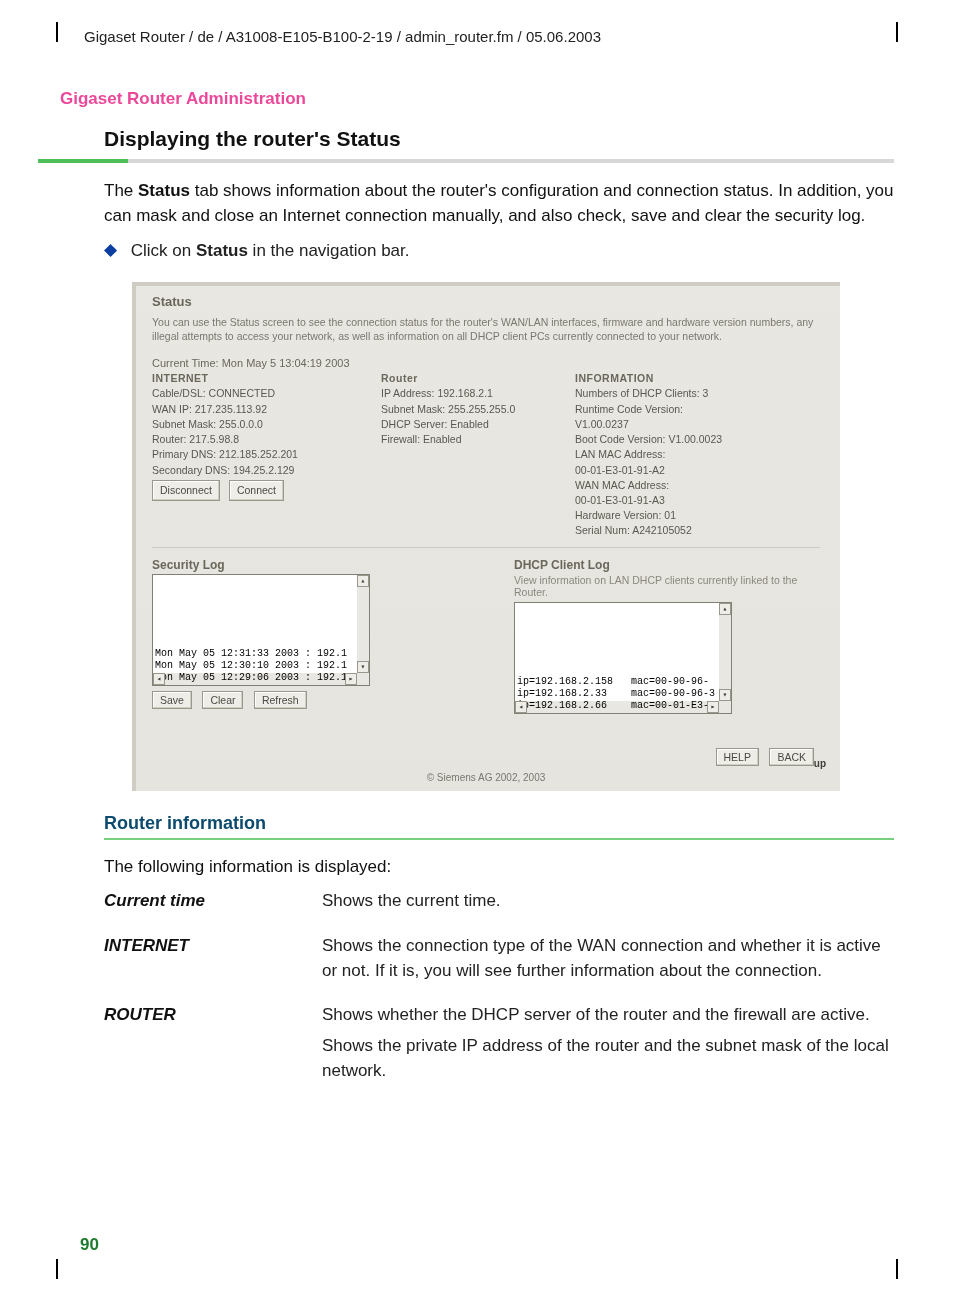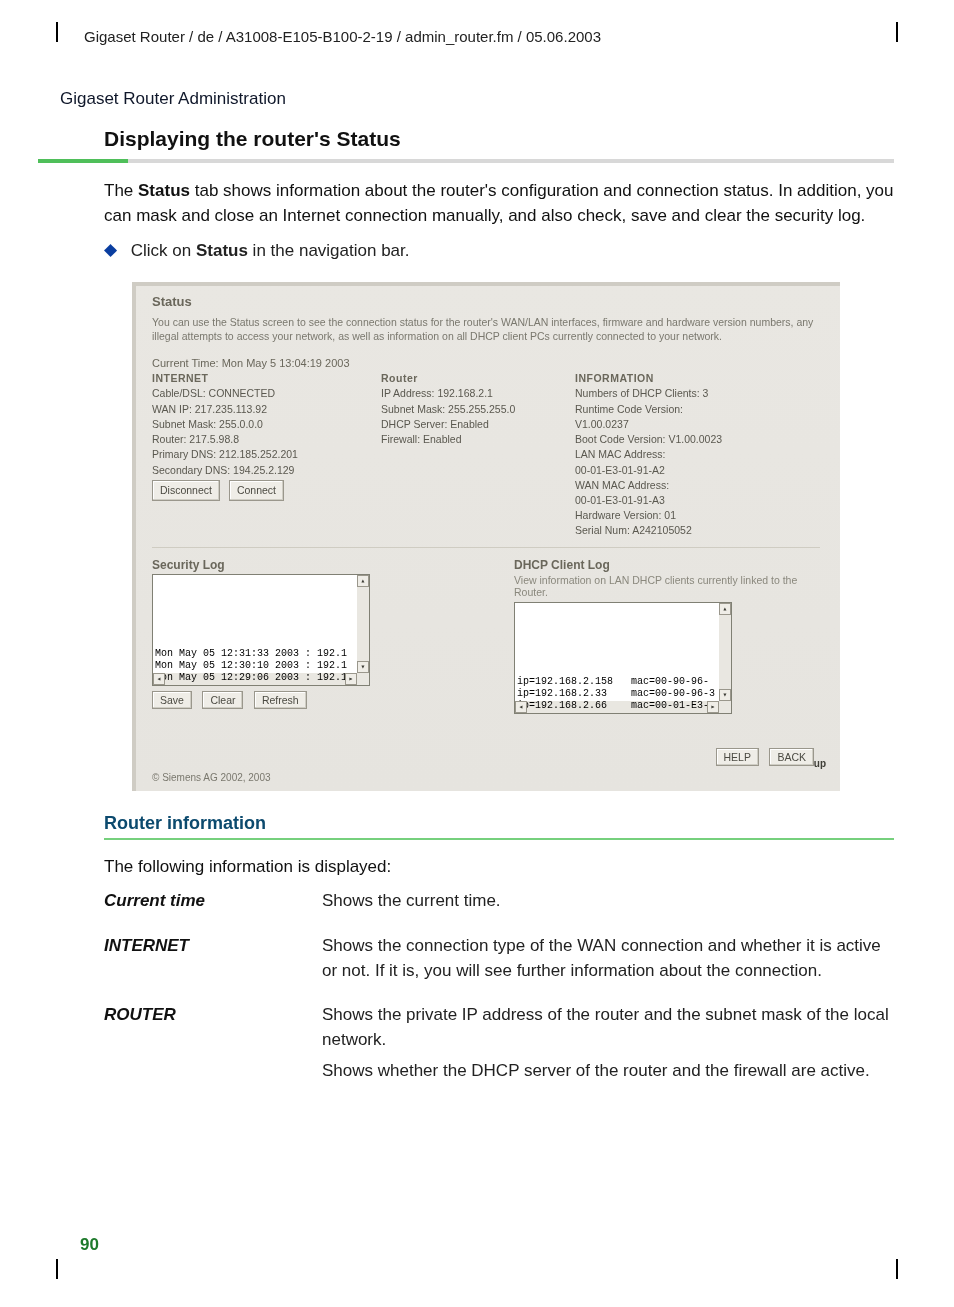--- a/index.html
+++ b/index.html
@@ -2,21 +2,21 @@
 <html><head>
 <meta charset="utf-8">
 <style>
   html,body{margin:0;padding:0;background:#fff;font-family:"Segoe UI",Arial,sans-serif;color:#222;}
   .page{width:954px;min-height:1307px;margin:0 auto;position:relative;box-sizing:border-box;padding:28px 60px 40px 60px;}
   .crop-l,.crop-r{position:absolute;top:22px;width:2px;height:20px;background:#000;}
   .crop-l{left:56px;} .crop-r{right:56px;}
   .crop-bl,.crop-br{position:absolute;bottom:28px;width:2px;height:20px;background:#000;}
   .crop-bl{left:56px;} .crop-br{right:56px;}
   .header-line{font-size:15px;color:#222;margin:0 0 44px 24px;}
-  .section-title{color:#0f172a;font-weight:400;font-size:17px;margin:0 0 18px 0;}
+  .section-title{color:#ec4899;font-weight:700;font-size:17px;margin:0 0 18px 0;}
   .h2{font-weight:700;font-size:21px;margin:0 0 8px 44px;color:#111;}
   .rule-wrap{position:relative;height:6px;margin-bottom:14px;}
   .rule-grey{position:absolute;left:-22px;right:0;height:4px;background:#d8d8d8;top:0;}
   .rule-green{position:absolute;left:-22px;width:90px;height:4px;background:#4fbf5a;top:0;}
   .body-text{font-size:17px;line-height:1.45;margin:0 0 10px 44px;color:#111;}
   .body-text b{font-weight:700;}
   .bullet-row{margin:6px 0 18px 44px;font-size:17px;line-height:1.45;}
   .bullet-row .diamond{display:inline-block;width:12px;text-align:center;color:#0a3ea0;margin-right:10px;vertical-align:1px;}
   
   .shot{margin:10px 0 22px 72px;width:668px;border:0;background:linear-gradient(#e9e7e2,#e6e4df);box-shadow:inset 4px 4px 0 #cfccc4;padding:12px 20px 8px 20px;font-family:Arial,Helvetica,sans-serif;color:#5a584f;position:relative;}
@@ -33,21 +33,21 @@
   .log h4{margin:0 0 2px 0;font-size:12px;font-weight:700;color:#6a675b;}
   .log .sub{font-size:10.5px;color:#8a887d;margin-bottom:4px;}
   .ta{width:218px;height:112px;border:1px solid #808074;background:#fff;font-family:"Courier New",monospace;font-size:10px;line-height:1.2;color:#000;overflow:hidden;white-space:pre;box-shadow:inset -1px -1px 0 #d6d4cc;padding:1px 2px;box-sizing:border-box;position:relative;}
   
   .ta::after{content:"";position:absolute;right:0;top:0;width:12px;height:calc(100% - 12px);background:linear-gradient(#e9e7e1,#e9e7e1);}
   .ta::before{content:"";position:absolute;left:0;bottom:0;height:12px;width:100%;background:linear-gradient(#e9e7e1,#e9e7e1);}
   .arrow{position:absolute;width:12px;height:12px;background:#efede7;border:1px solid #9a978c;box-sizing:border-box;font-size:8px;line-height:9px;text-align:center;color:#3a3a33;z-index:1;}
   .t-up{right:0;top:0;} .t-dn{right:0;bottom:12px;} .t-lf{left:0;bottom:0;} .t-rt{right:12px;bottom:0;}
   .ta .txt{position:relative;z-index:0;}
   .helpback{text-align:right;margin-top:20px;}
-  .copy{font-size:10px;color:#7a786e;margin-top:6px;}
+  .copy{font-size:10px;color:#7a786e;margin-top:6px;text-align:center;}
   .uparr{position:absolute;right:14px;bottom:22px;font-size:10px;font-weight:700;color:#403f38;}
   
   .h3{font-weight:700;font-size:18px;margin:10px 0 4px 44px;color:#0c4a6e;}
   .thin-rule{position:relative;height:3px;margin:0 0 14px 44px;}
   .thin-rule .g{position:absolute;left:0;right:0;height:2px;background:#76d07d;}
   .info-row{display:flex;margin:0 0 14px 44px;font-size:17px;line-height:1.45;}
   .info-row .lbl{flex:0 0 218px;font-style:italic;font-weight:700;color:#111;}
   .info-row .lbl.upper{font-style:italic;}
   .info-row .val{flex:1;}
   .info-row .val p{margin:0 0 6px 0;}
@@ -184,22 +184,22 @@
   </div>
   <div class="info-row">
     <div class="lbl upper">INTERNET</div>
     <div class="val">
         <p>Shows the connection type of the WAN connection and whether it is active or not. If it is, you will see further information about the connection.</p>
       </div>
   </div>
   <div class="info-row">
     <div class="lbl upper">ROUTER</div>
     <div class="val">
+      <p>Shows whether the DHCP server of the router and the firewall are active.</p>
       <p>Shows the private IP address of the router and the subnet mask of the local network.</p>
-      <p>Shows whether the DHCP server of the router and the firewall are active.</p>
     </div>
   </div>
 
   <div class="pagenum">90</div>
 
   <div class="crop-bl"></div>
   <div class="crop-br"></div>
 </div>
 
 </body></html>

